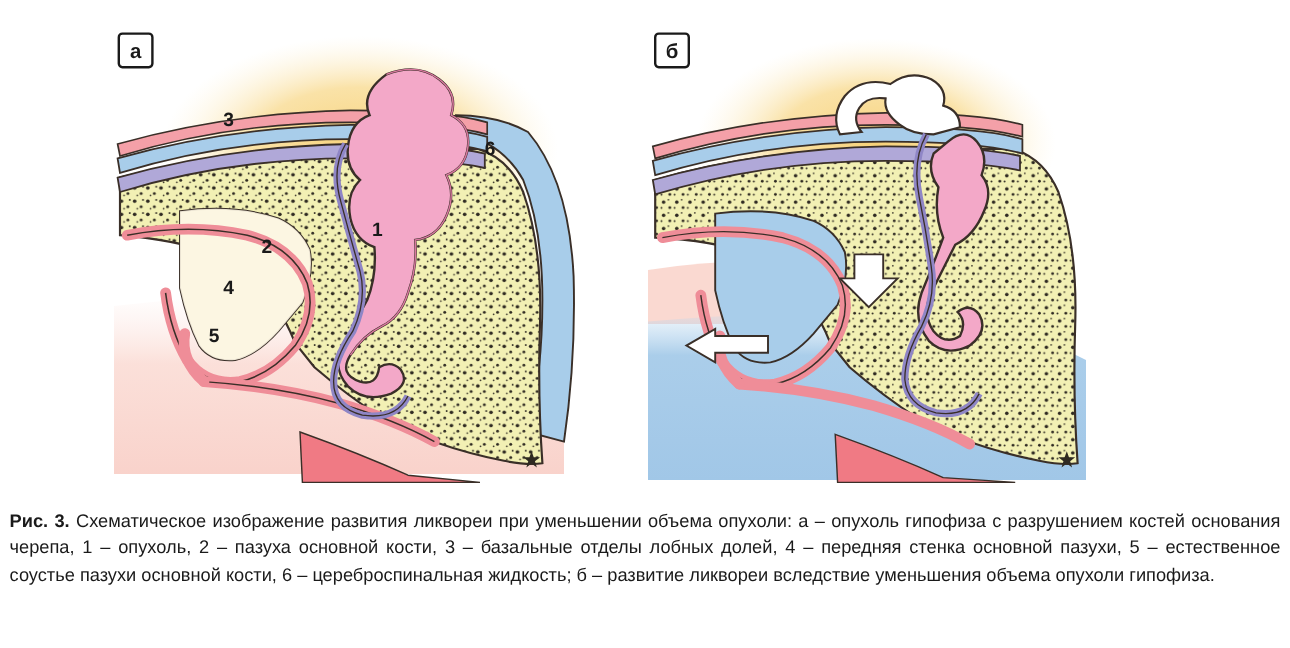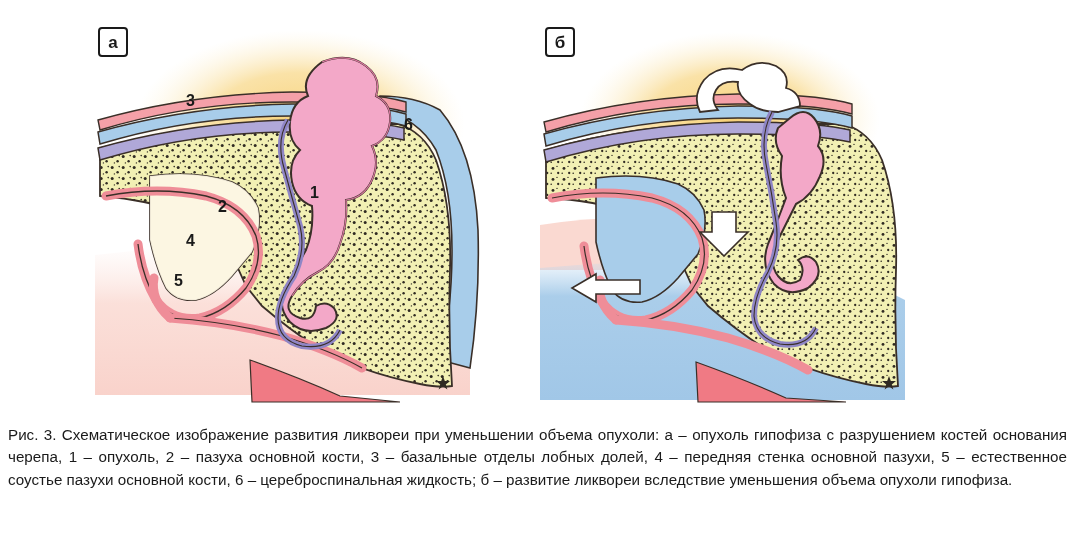--- a/index.html
+++ b/index.html
@@ -53,21 +53,21 @@
   .caption {
     position: absolute;
     left: 8px;
     top: 424px;
     width: 1059px;
     font-size: 15.2px;
     line-height: 1.47;
     text-align: justify;
     color: #1a1a1a;
   }
-  .caption b { font-weight: normal; }
+  .caption b { font-weight: bold; }
 
   svg.scene {
     position: absolute;
     left: 0;
     top: 0;
     width: 1075px;
     height: 412px;
   }
 </style>
 </head>

